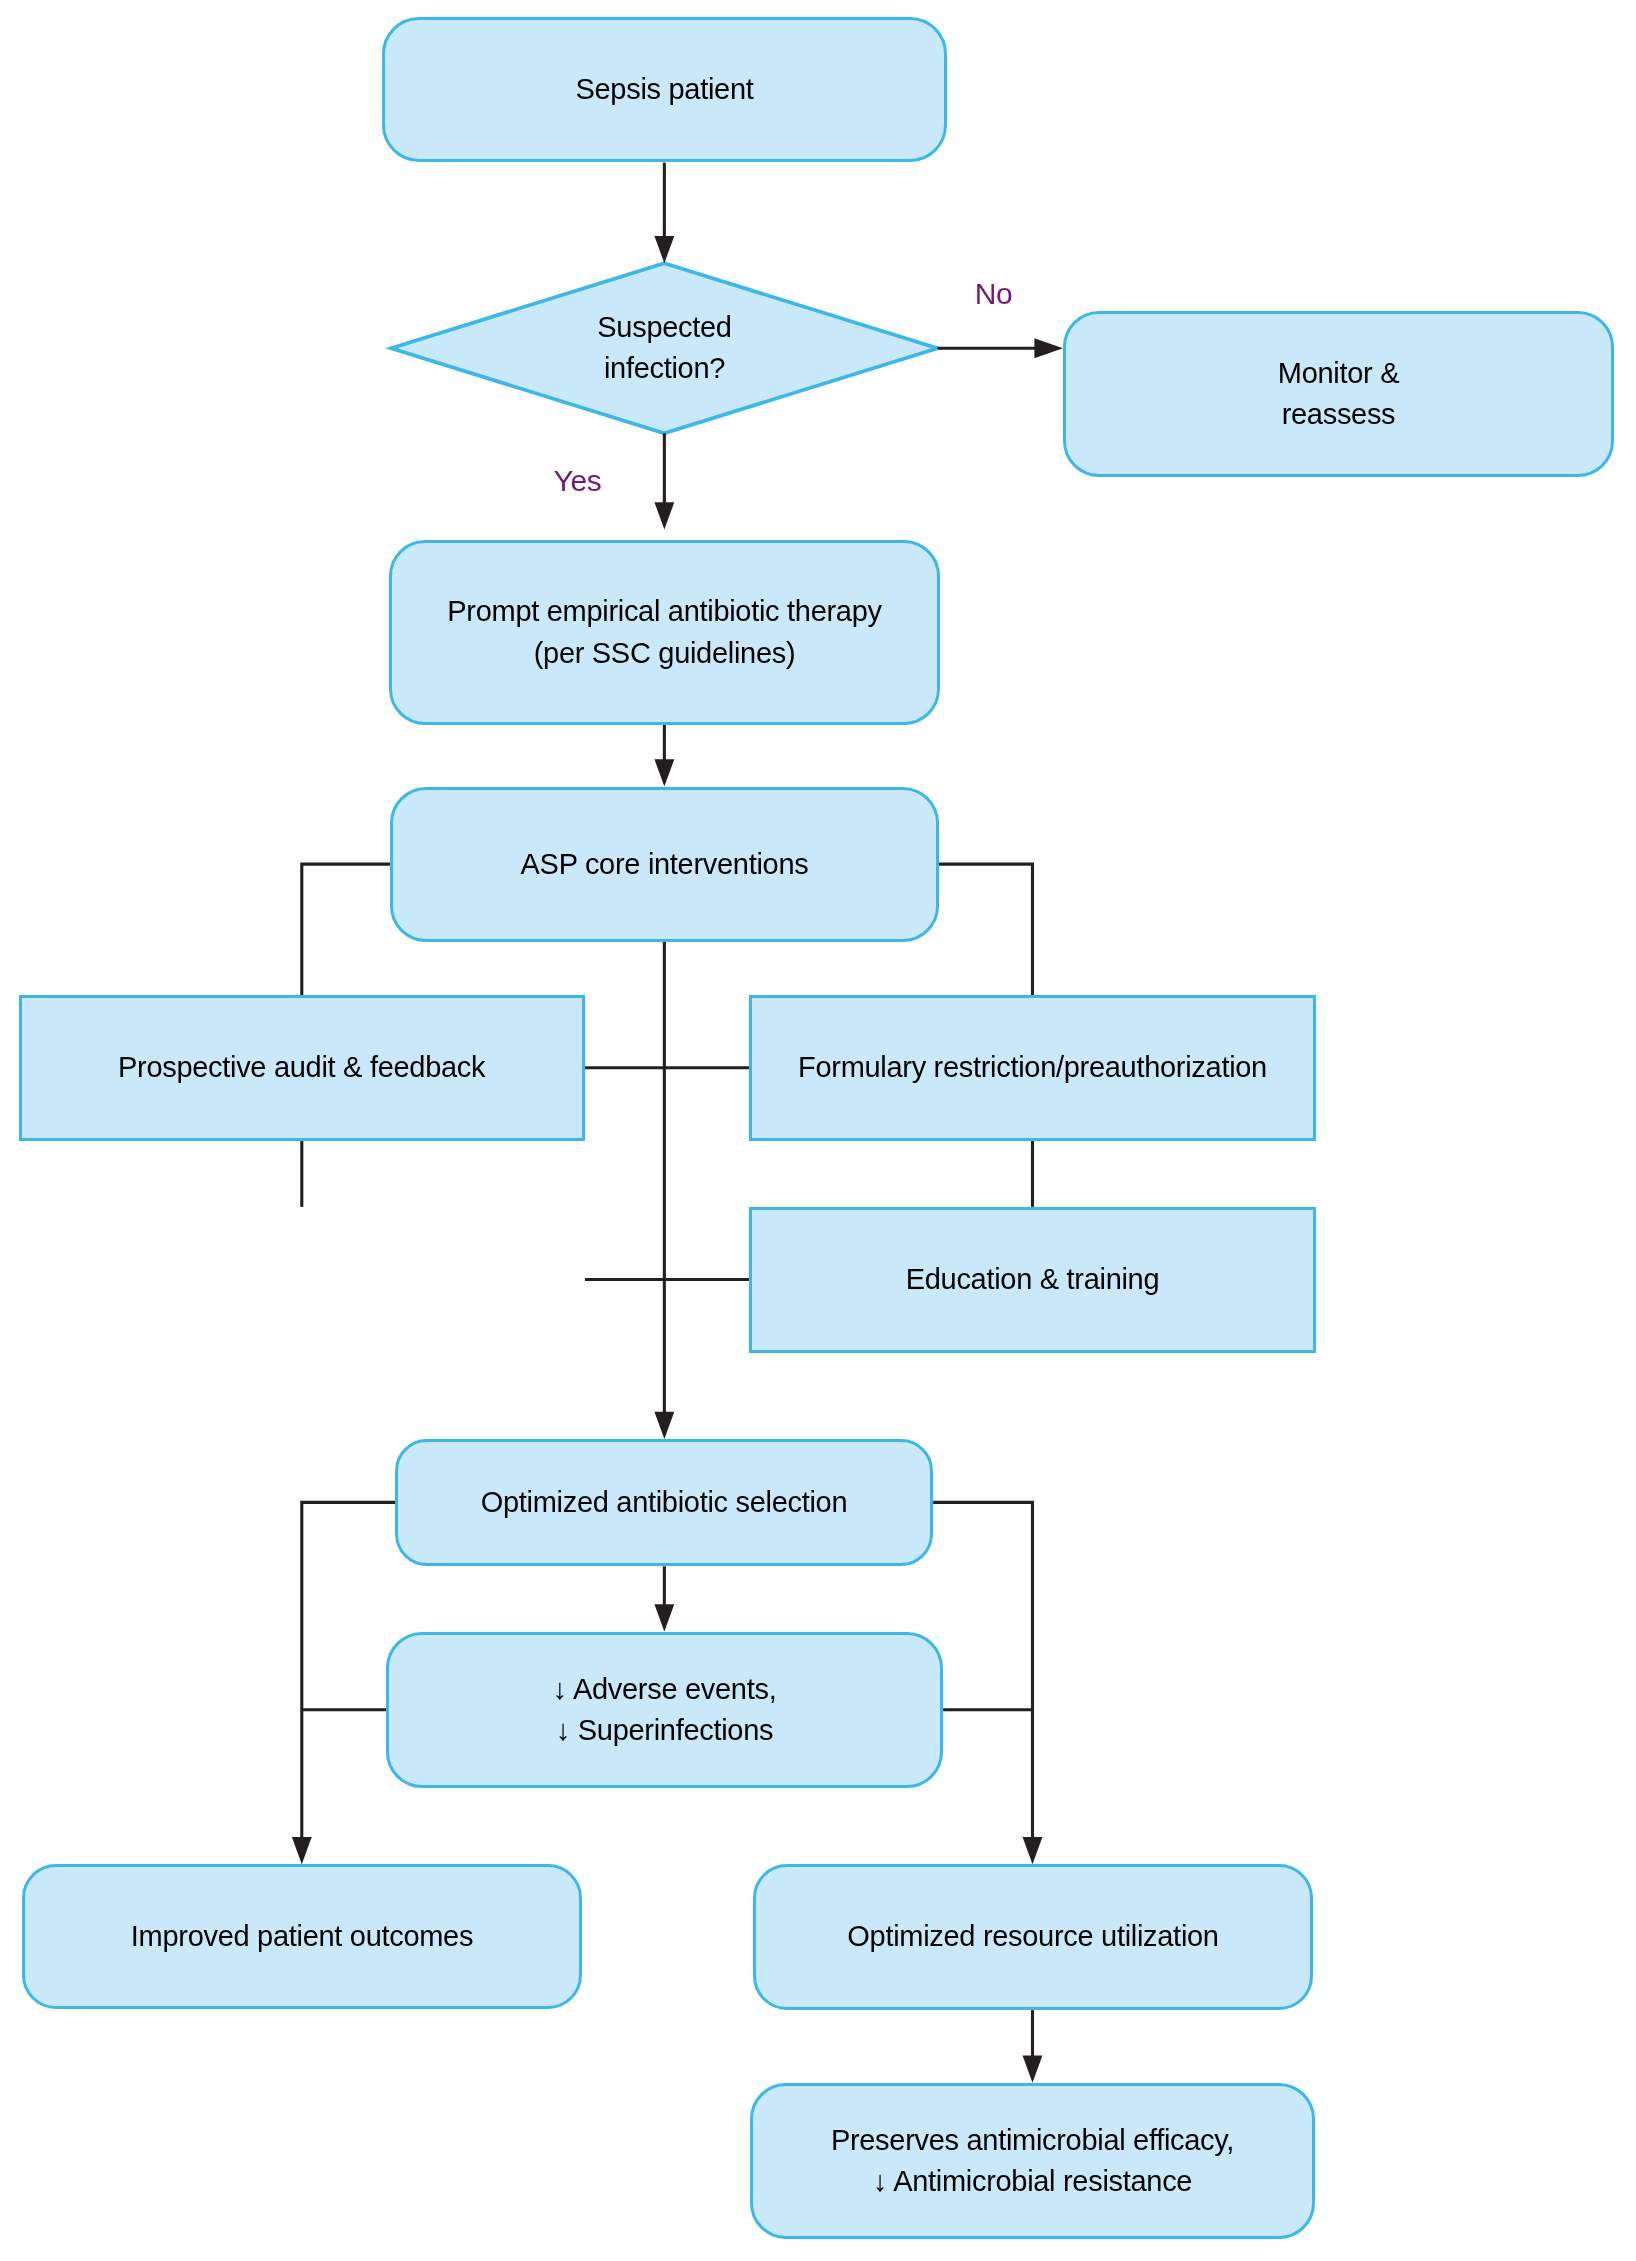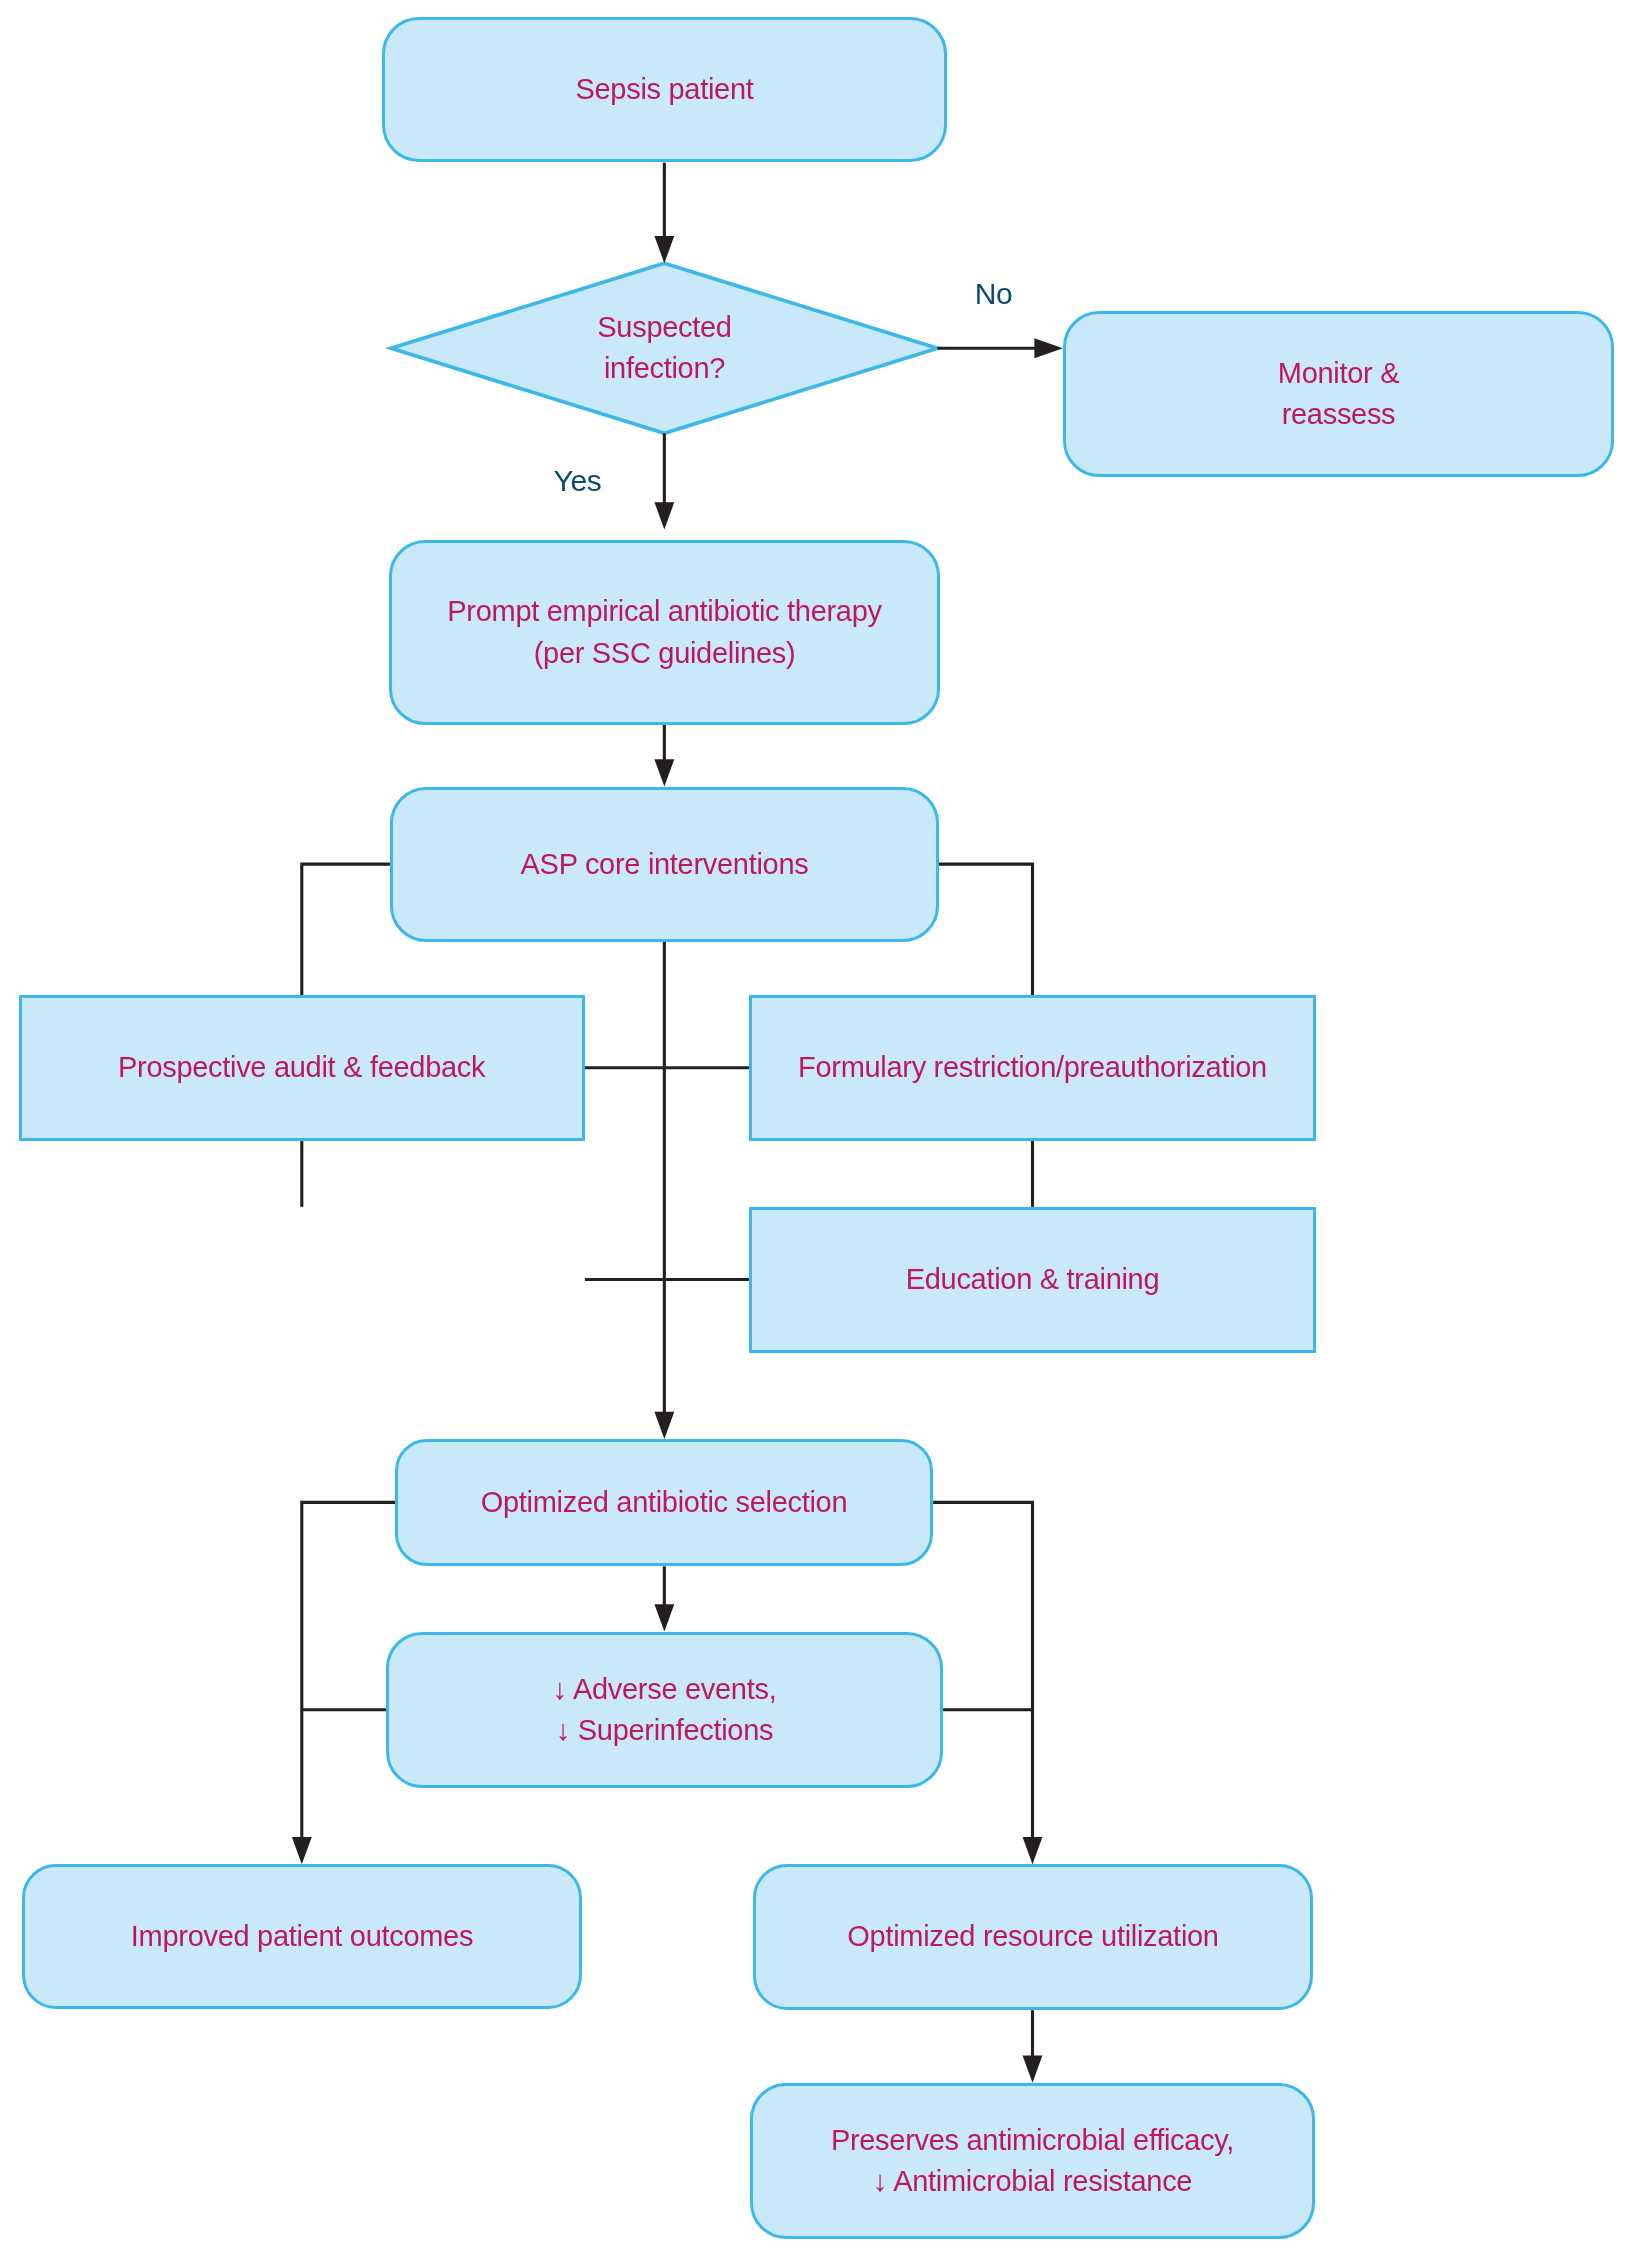--- a/index.html
+++ b/index.html
@@ -12,29 +12,29 @@
   }
   .edges{position:absolute;left:0;top:0;width:1636px;height:2261px;}
   .edge{stroke:#231F20;stroke-width:5;fill:none;}
   .head{fill:#231F20;stroke:none;}
   .diamond-shape{fill:#C9E9FA;stroke:#3BB8E9;stroke-width:6;stroke-linejoin:miter;}
   .node{
     position:absolute;box-sizing:border-box;
     display:flex;align-items:center;justify-content:center;
     text-align:center;
     background:#C9E9FA;border:3.7px solid #3BB8E9;
-    color:#be185d;font-size:29px;line-height:1.42;letter-spacing:-0.3px;
+    color:#000000;font-size:29px;line-height:1.42;letter-spacing:-0.3px;
     white-space:pre-line;
   }
   .rounded{border-radius:36px;}
   .sq{border-radius:0;}
   .diamond-label{background:transparent;border:none;}
   .edge-label{
     position:absolute;display:flex;align-items:center;justify-content:center;
-    color:#0c4a6e;font-size:30px;letter-spacing:-0.3px;text-align:center;
+    color:#701a75;font-size:30px;letter-spacing:-0.3px;text-align:center;
   }
 </style>
 </head>
 <body>
 
 <div class="canvas">
 
   <svg class="edges" viewBox="0 0 2635 3642">
 
     <polygon class="diamond-shape" points="1070,424 1510,561 1070,698 630,561"></polygon>

